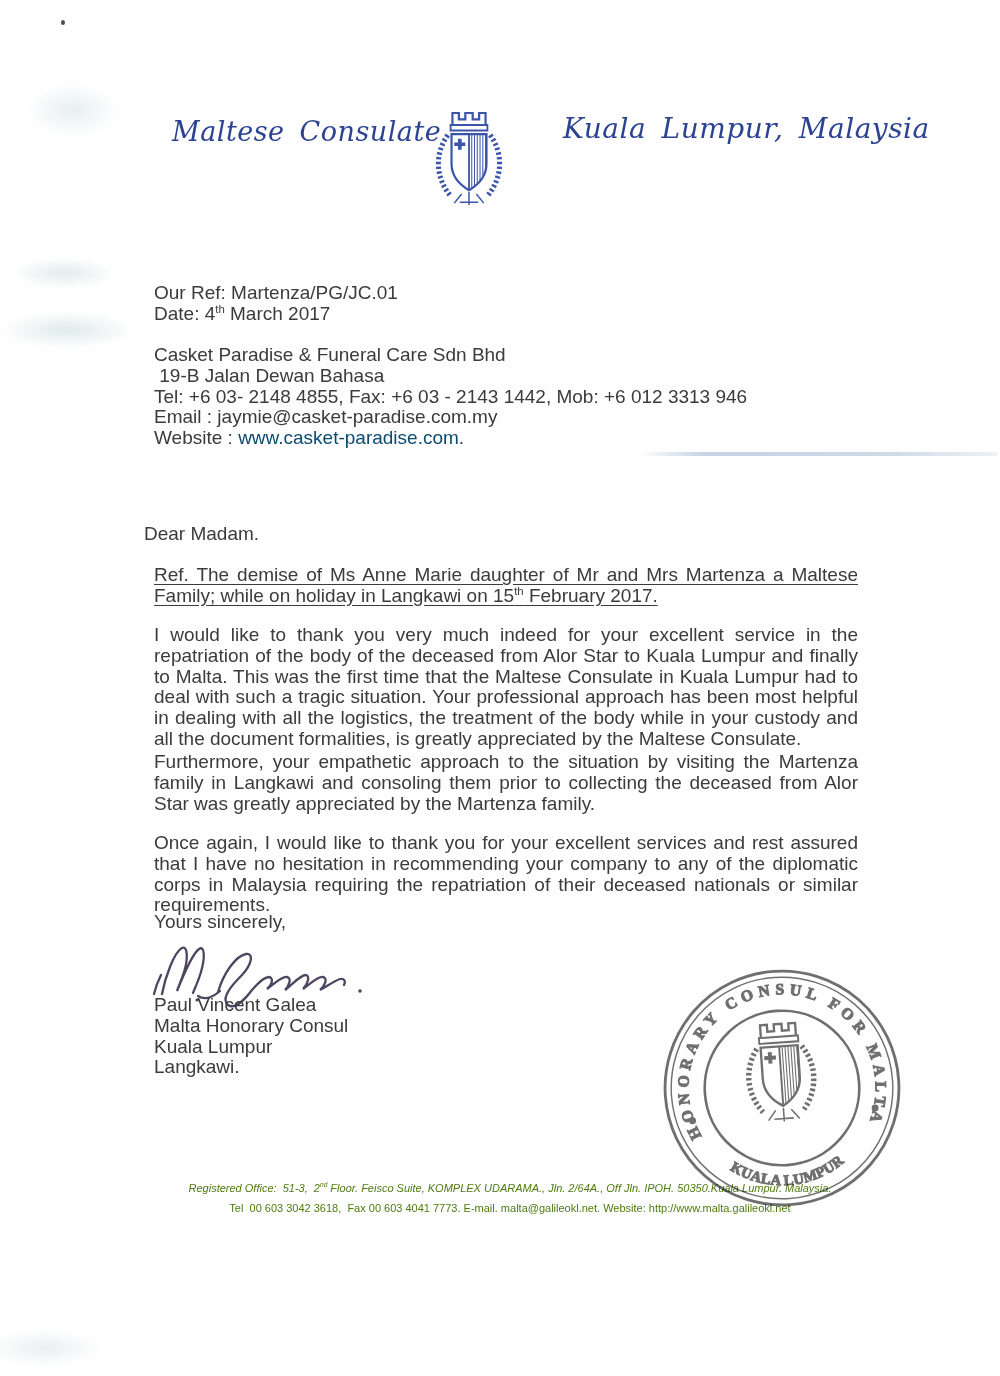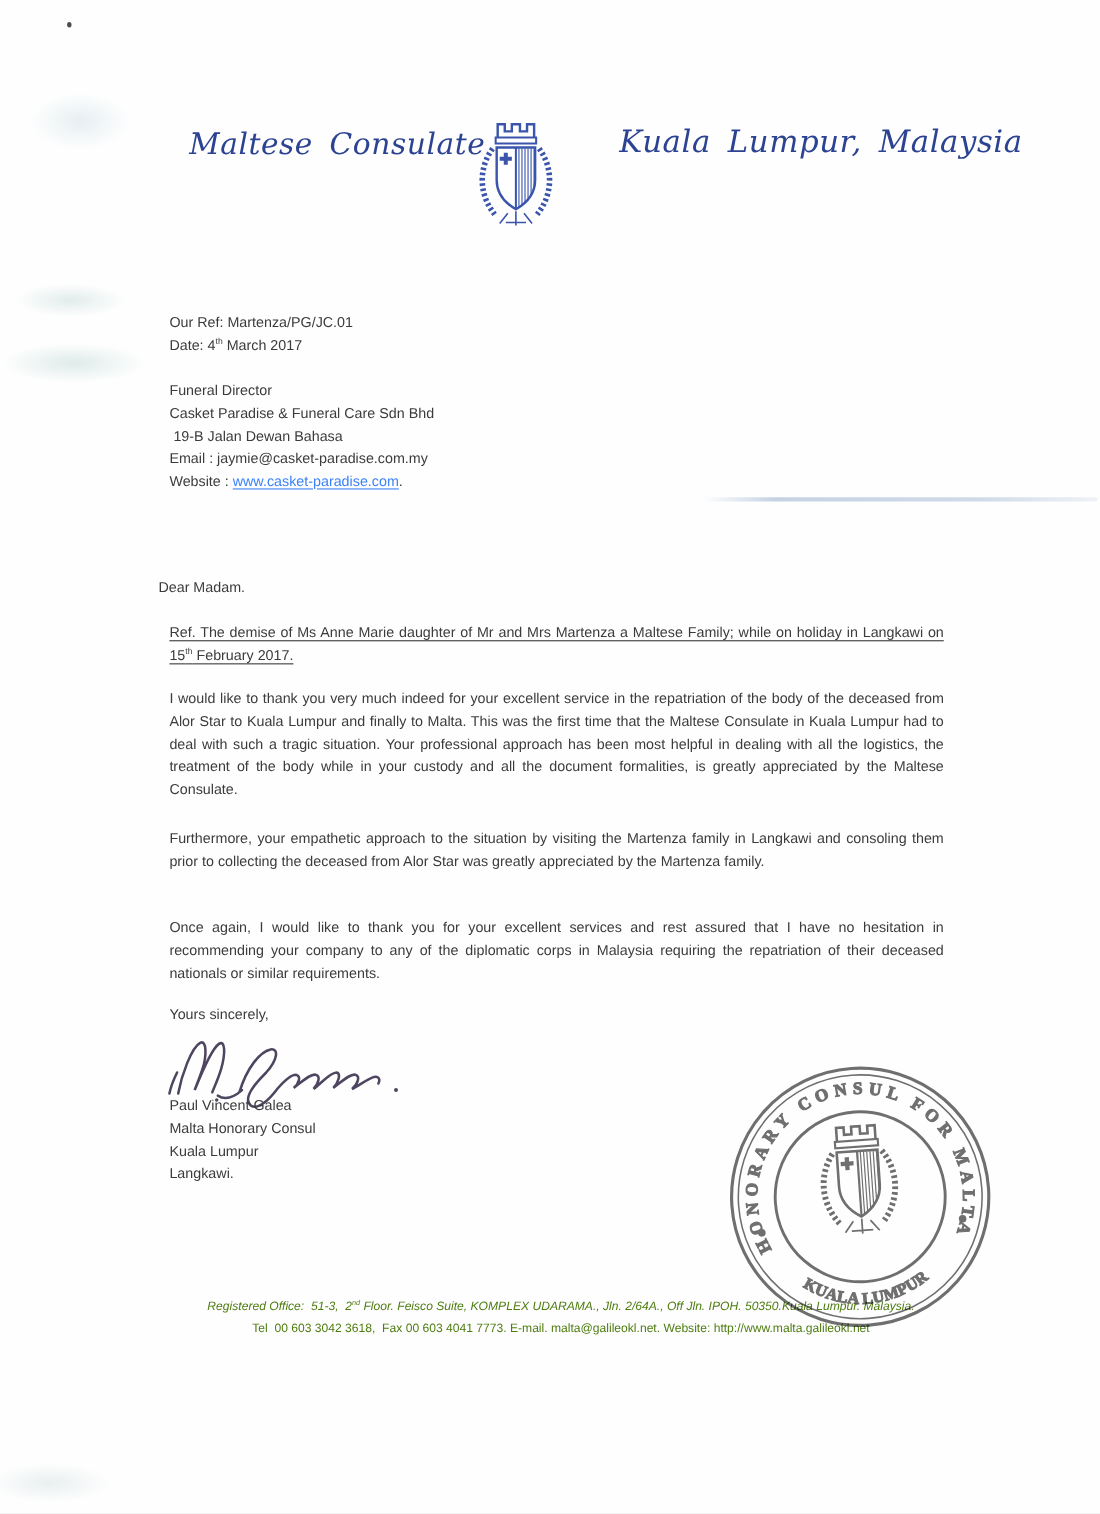--- a/index.html
+++ b/index.html
@@ -19,40 +19,40 @@
     font-style:italic;
     color:#2c4392;
     letter-spacing:0.5px;
     word-spacing:6px;
     white-space:nowrap;
   }
   .hdr-left{left:172px;top:116px;font-size:27px;}
   .hdr-right{left:563px;top:112px;font-size:28px;}
   .crest{left:423px;top:104px;width:92px;height:110px;color:#3a55ab;}
   
-  .txt{font-size:13px;line-height:20.8px;color:#3b3b3b;}
+  .txt{font-size:19px;line-height:20.8px;color:#3b3b3b;}
   .blk{white-space:pre-wrap;}
   .line{display:block;white-space:pre-wrap;}
   .ref-block{left:154px;top:283px;}
   .recipient{left:154px;top:345px;}
   .salutation{left:144px;top:524px;}
   .subject{
     left:154px;top:565px;width:704px;
     text-align:justify;
     text-decoration:underline;
     text-underline-offset:3px;
   }
   .para{width:704px;text-align:justify;}
   .p1{left:154px;top:625px;}
   .p2{left:154px;top:752px;}
   .p3{left:154px;top:833px;}
   .valediction{left:154px;top:912px;}
   .signoff{left:154px;top:995px;}
   sup.sp{font-size:60%;vertical-align:super;line-height:0;}
-  .weblink{color:#3b82f6;text-decoration:underline;text-underline-offset:2px;cursor:pointer;}
+  .weblink{color:#0c4a6e;text-underline-offset:2px;cursor:pointer;}
   
   .signature{left:148px;top:928px;width:275px;height:80px;color:#4e4560;}
   
   .stamp{
     left:660px;top:966px;width:244px;height:244px;
     color:#5b5b5b;
     opacity:.88;
     transform:rotate(-4deg);
     mix-blend-mode:multiply;
     z-index:5;
@@ -132,23 +132,23 @@
     <use href="#malta-emblem"></use>
   </svg>
   <div class="abs script-title hdr-right">Kuala Lumpur, Malaysia</div>
 
   <div class="abs txt ref-block">
     <span class="line">Our Ref: Martenza/PG/JC.01</span>
     <span class="line"><span>Date: 4</span><sup class="sp">th</sup><span> March 2017</span></span>
   </div>
 
   <div class="abs txt recipient">
-    <span class="line">Funeral Director</span>
     <span class="line">Casket Paradise &amp; Funeral Care Sdn Bhd</span>
     <span class="line"> 19-B Jalan Dewan Bahasa</span>
+    <span class="line">Tel: +6 03- 2148 4855, Fax: +6 03 - 2143 1442, Mob: +6 012 3313 946</span>
     <span class="line">Email : jaymie@casket-paradise.com.my</span>
     <span class="line"><span class="blk">Website : </span><span class="weblink">www.casket-paradise.com</span><span>.</span></span>
   </div>
 
   <div class="abs txt salutation">Dear Madam.</div>
 
   <div class="abs txt subject"><span>Ref. The demise of Ms Anne Marie daughter of Mr and Mrs Martenza a Maltese Family; while on holiday in Langkawi on 15</span><sup class="sp">th</sup><span> February 2017.</span></div>
 
   <div class="abs txt para p1">I would like to thank you very much indeed for your excellent service in the repatriation of the body of the deceased from Alor Star to Kuala Lumpur and finally to Malta. This was the first time that the Maltese Consulate in Kuala Lumpur had to deal with such a tragic situation. Your professional approach has been most helpful in dealing with all the logistics, the treatment of the body while in your custody and all the document formalities, is greatly appreciated by the Maltese Consulate.</div>
   <div class="abs txt para p2">Furthermore, your empathetic approach to the situation by visiting the Martenza family in Langkawi and consoling them prior to collecting the deceased from Alor Star was greatly appreciated by the Martenza family.</div>

